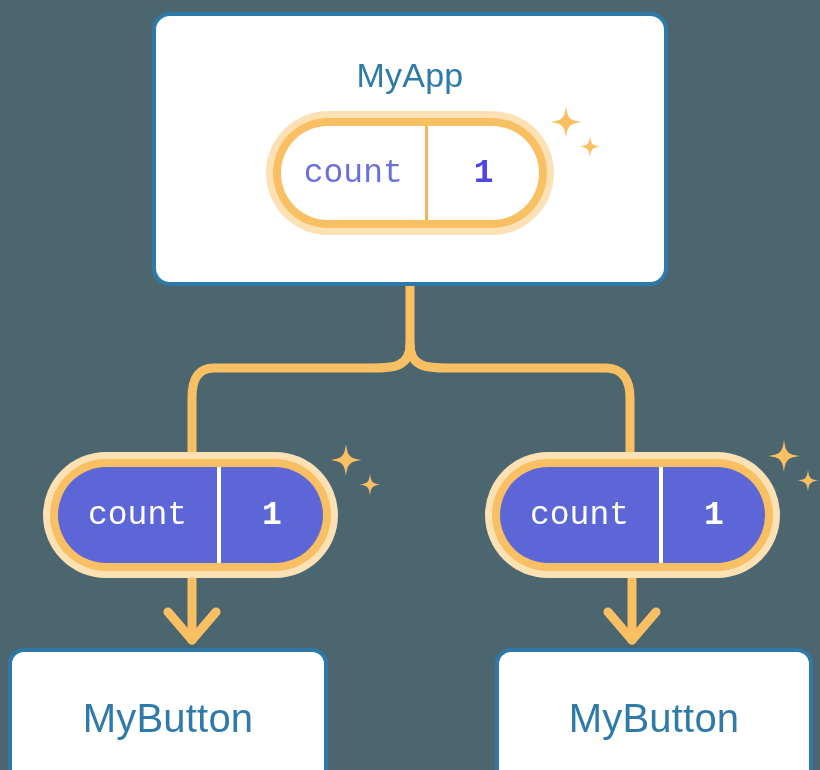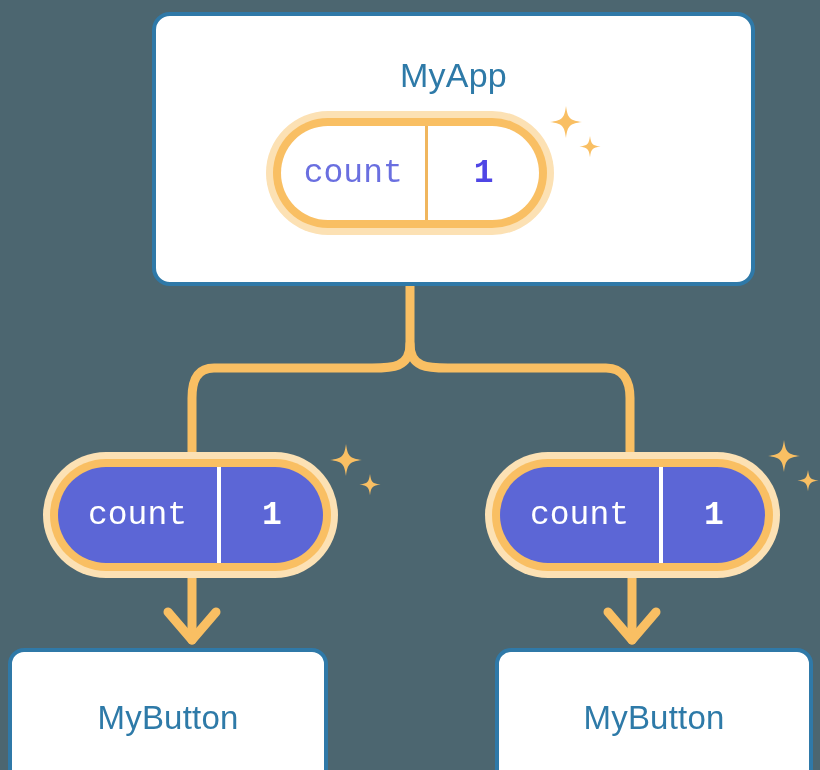--- a/index.html
+++ b/index.html
@@ -45,37 +45,37 @@
     color: #2e7aa8;
     font-size: 34px;
     letter-spacing: 0.2px;
     white-space: nowrap;
   }
 
   
   #root-card {
     left: 152px;
     top: 12px;
-    width: 603px;
+    width: 516px;
     height: 274px;
     justify-content: flex-start;
   }
   #root-card .card-title {
     margin-top: 40px;
   }
 
   
   .leaf-card {
     height: 140px;
     justify-content: center;
     border-radius: 16px;
   }
   #leaf-card-left  { left: 8px;   top: 648px; width: 320px; }
   #leaf-card-right { left: 495px; top: 648px; width: 318px; }
-  .leaf-card .card-title { font-size: 33px; }
+  .leaf-card .card-title { font-size: 40px; }
 
   
   .pill {
     position: absolute;
     z-index: 4;
     box-sizing: border-box;
     display: flex;
     align-items: stretch;
     border-radius: 999px;
     

